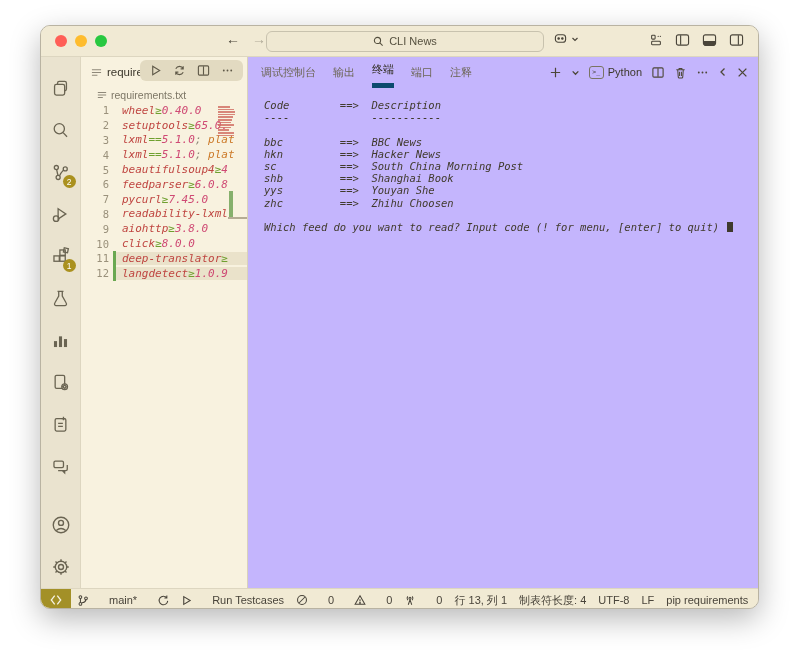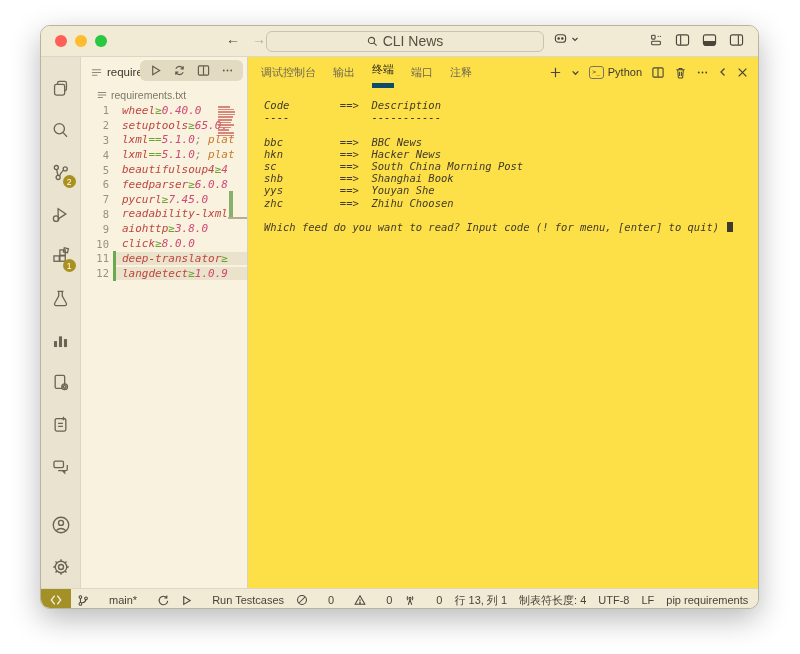--- a/index.html
+++ b/index.html
@@ -5,21 +5,21 @@
   html,body{margin:0;padding:0;}
   body{width:800px;height:654px;background:#ffffff;font-family:"Liberation Sans",sans-serif;overflow:hidden;position:relative;}
   .window{position:absolute;left:40px;top:25px;width:719px;height:584px;background:#f3edd8;border:1px solid #b9b3a2;border-radius:10px;box-shadow:0 10px 30px rgba(0,0,0,.28);overflow:hidden;box-sizing:border-box;}
   
   .titlebar{position:relative;height:30px;background:#f1ead4;border-bottom:1px solid #ddd6c0;}
   .traffic{position:absolute;left:14px;top:9px;display:flex;gap:8px;}
   .dot{width:12px;height:12px;border-radius:50%;}
   .dot.red{background:#ff5f57;}.dot.yellow{background:#febc2e;}.dot.green{background:#28c840;}
   .nav{position:absolute;left:185px;top:5px;display:flex;gap:12px;font-size:14px;color:#4a453a;}
   .nav .fwd{opacity:.4;}
-  .cmdcenter{position:absolute;left:225px;top:4.5px;width:276px;height:19px;background:#efe8d2;border:1px solid #c8c2ae;border-radius:6px;display:flex;align-items:center;justify-content:center;gap:5px;color:#55503f;font-size:14px;}
+  .cmdcenter{position:absolute;left:225px;top:4.5px;width:276px;height:19px;background:#efe8d2;border:1px solid #c8c2ae;border-radius:6px;display:flex;align-items:center;justify-content:center;gap:5px;color:#55503f;font-size:11px;}
   .copilot-menu{position:absolute;left:512px;top:6px;display:flex;align-items:center;gap:3px;color:#4a453a;}
   .tb-icons{position:absolute;right:14px;top:7px;display:flex;gap:12px;align-items:center;color:#4a453a;}
   
   .main{display:flex;height:531px;}
   .activitybar{width:40px;background:#eae3cf;border-right:1px solid #ddd6c0;display:flex;flex-direction:column;align-items:center;padding-top:10px;box-sizing:border-box;}
   .ab-item{position:relative;width:40px;height:42px;display:flex;align-items:center;justify-content:center;color:#6a6452;}
   .ab-spacer{flex:1;}
   .badge{position:absolute;right:5px;bottom:5px;min-width:13px;height:13px;border-radius:7px;background:#aa911f;color:#fff;font-size:8.5px;display:flex;align-items:center;justify-content:center;}
   
   .editorcol{width:166px;border-right:1px solid #d8d1bb;display:flex;flex-direction:column;background:#f8f2df;}
@@ -38,21 +38,21 @@
   .ltext [data-tok="pkg"]{color:#bf4540;}
   .ltext [data-tok="op"]{color:#6fa030;}
   .ltext [data-tok="ver"]{color:#cf4a74;}
   .ltext [data-tok="punct"]{color:#8f897a;}
   .ltext [data-tok="env"]{color:#cc7a29;font-style:italic;}
   .minimap{position:absolute;top:3px;right:11px;width:18px;display:flex;flex-direction:column;gap:1px;}
   .minimap div{height:1.6px;background:#cf6a5f;opacity:.8;}
   .ovr-green{position:absolute;right:14px;top:88px;width:4px;height:27px;background:#86b06c;}
   .ovr-gray{position:absolute;right:0;top:114px;width:19px;height:2px;background:#b5ac94;}
   
-  .panelcol{flex:1;display:flex;flex-direction:column;background:#fde047;}
+  .panelcol{flex:1;display:flex;flex-direction:column;background:#c4b5fd;}
   .panelhead{height:30px;display:flex;align-items:center;padding-left:13px;gap:17px;position:relative;}
   .ptab{font-size:11px;color:#6b6554;padding:6px 0;cursor:default;}
   .ptab.active{color:#2f2b20;border-bottom:5px solid #0c4a6e;}
   .panel-actions{position:absolute;right:10px;top:0;height:30px;display:flex;align-items:center;gap:9px;color:#4c4738;font-size:12px;}
   .term-chip{display:flex;align-items:center;gap:4px;font-size:11px;color:#3c382c;}
   .chipbox{width:13px;height:11px;border:1px solid #7a7463;border-radius:3px;font-size:6.5px;display:flex;align-items:center;justify-content:center;font-family:"DejaVu Sans Mono",monospace;font-style:normal;}
   .terminal{flex:1;padding:12px 0 0 16px;font-family:"DejaVu Sans Mono",monospace;font-style:italic;font-size:10.5px;color:#403a2c;}
   .tline{white-space:pre;height:12.2px;line-height:12.2px;}
   .cursor{display:inline-block;width:6px;height:10px;background:#3f3a2d;vertical-align:-1px;margin-left:2px;}
   

